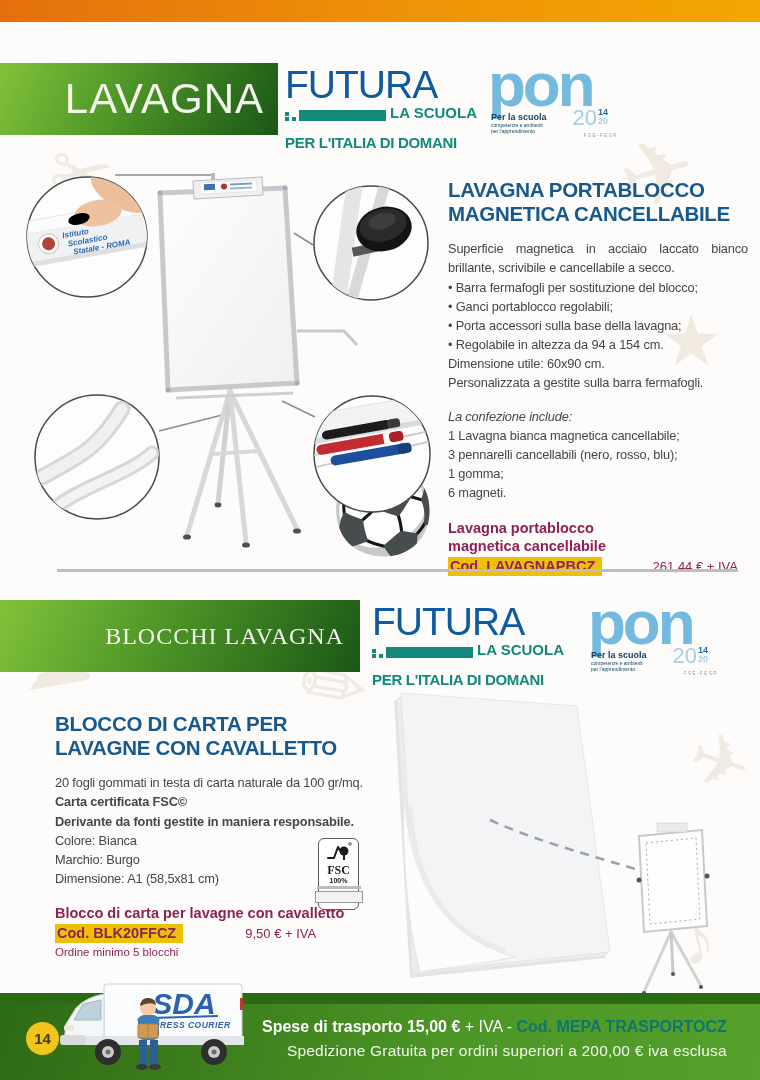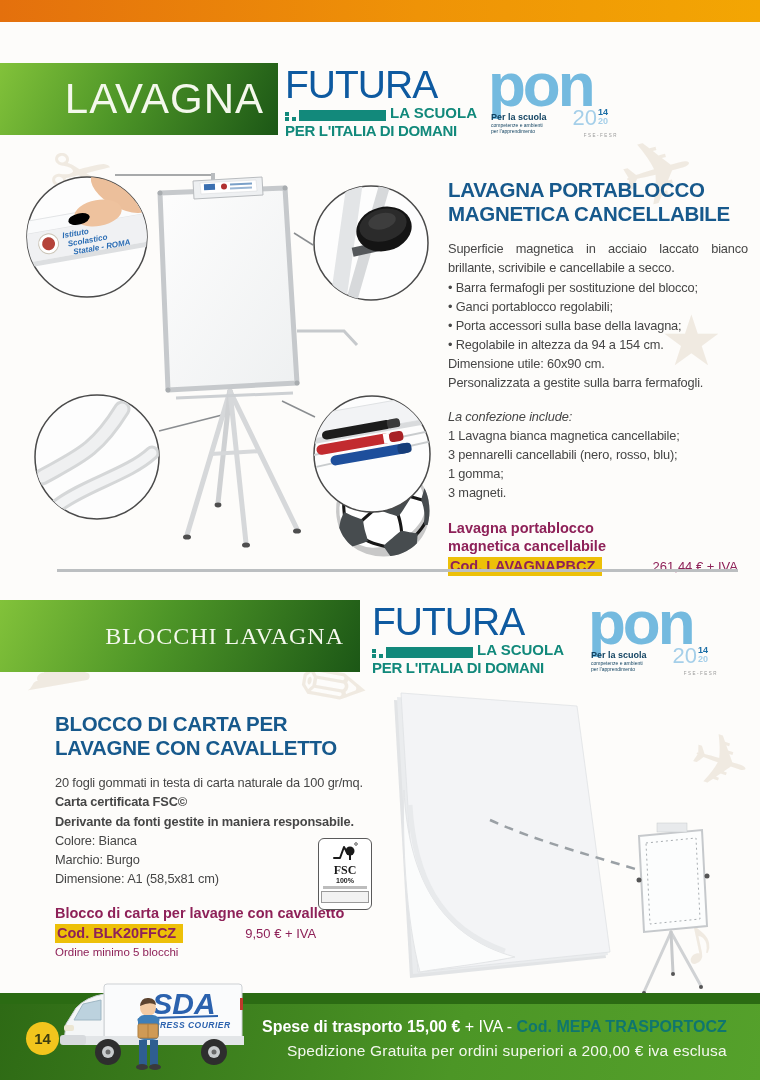--- a/index.html
+++ b/index.html
@@ -27,21 +27,21 @@
   
   .futura { position:absolute; width:192px; z-index:2; }
   .futura-1 { left:285px; top:66px; }
   .futura-2 { left:372px; top:603px; }
   .futura-name { font-size:39px; font-weight:normal; color:#0e5aa0; letter-spacing:-1px; line-height:38px; }
   .futura-row { display:flex; align-items:flex-end; margin-top:2px; height:15px; }
   .futura-px { display:inline-block; width:4px; height:4px; background:#12897b; margin-right:1px; }
   .futura-pxcol { display:flex; flex-direction:column; gap:1px; margin-right:2px; }
   .futura-bar { flex:1; height:11px; background:#12897b; margin-right:4px; }
   .futura-t1 { font-size:15px; font-weight:bold; color:#12897b; letter-spacing:0; }
-  .futura-t2 { font-size:15px; font-weight:bold; color:#12897b; margin-top:1px; letter-spacing:-0.3px; }
+  .futura-t2 { font-size:15px; font-weight:bold; color:#12897b; margin-top:13px; letter-spacing:-0.3px; }
 
   
   .pon { position:absolute; width:136px; height:74px; z-index:2; }
   .pon-1 { left:488px; top:62px; }
   .pon-2 { left:588px; top:600px; }
   .pon-name { font-size:62px; font-weight:bold; color:#74badf; line-height:46px; letter-spacing:-3px; }
   .pon-sub { position:absolute; left:3px; bottom:2px; }
   .pon-sub1 { font-size:9px; font-weight:bold; color:#0d3f5e; }
   .pon-sub2 { font-size:5px; color:#0d3f5e; line-height:6px; }
   .pon-years { position:absolute; right:16px; bottom:8px; display:flex; align-items:flex-start; }
@@ -65,21 +65,21 @@
 
   
   .col-2 { position:absolute; left:55px; top:712px; width:355px; z-index:2; color:#464646; }
   .col-2 .p-title { width:300px; }
   .bold { font-weight:bold; }
   .code-row-2 { display:flex; align-items:baseline; margin-top:2px; }
   .code-row-2 .price { margin-left:62px; }
   .min-order { margin-top:3px; font-size:11.5px; color:#8e2158; }
 
   
-  .fsc { position:absolute; left:318px; top:838px; width:54px; height:72px; border:1.5px solid #5a5a5a;
+  .fsc { position:absolute; left:318px; top:838px; width:41px; height:72px; border:1.5px solid #5a5a5a;
     border-radius:6px; background:#fff; z-index:3; display:flex; flex-direction:column; align-items:center; padding-top:3px; }
   .fsc-label { font-family:"Liberation Serif", serif; font-weight:bold; font-size:12px; color:#1a1a1a; line-height:12px; }
   .fsc-pct { font-size:7px; font-weight:bold; color:#1a1a1a; margin-top:1px; }
   .fsc-line { width:44px; height:3px; background:#bdbdbd; margin-top:2px; }
   .fsc-box { width:48px; height:12px; border:0.5px solid #9a9a9a; margin-top:2px; background:#f2f2f2; }
 
   
   .divider { position:absolute; left:57px; top:569px; width:681px; height:3px; background:#bcbfc1; z-index:2; }
 
   
@@ -273,21 +273,21 @@
     <div class="body-txt">• Barra fermafogli per sostituzione del blocco;</div>
     <div class="body-txt">• Ganci portablocco regolabili;</div>
     <div class="body-txt">• Porta accessori sulla base della lavagna;</div>
     <div class="body-txt">• Regolabile in altezza da 94 a 154 cm.</div>
     <div class="body-txt">Dimensione utile: 60x90 cm.</div>
     <div class="body-txt">Personalizzata a gestite sulla barra fermafogli.</div>
     <div class="body-txt italic mt14">La confezione include:</div>
     <div class="body-txt">1 Lavagna bianca magnetica cancellabile;</div>
     <div class="body-txt">3 pennarelli cancellabili (nero, rosso, blu);</div>
     <div class="body-txt">1 gomma;</div>
-    <div class="body-txt">3 magneti.</div>
+    <div class="body-txt">6 magneti.</div>
     <div class="prod-name">Lavagna portablocco magnetica cancellabile</div>
     <div class="code-row">
       <span class="code-chip">Cod. LAVAGNAPBCZ</span>
       <span class="price">261,44 € + IVA</span>
     </div>
   </div>
 
   <div class="divider"></div>
 
   <div class="banner banner-2">

